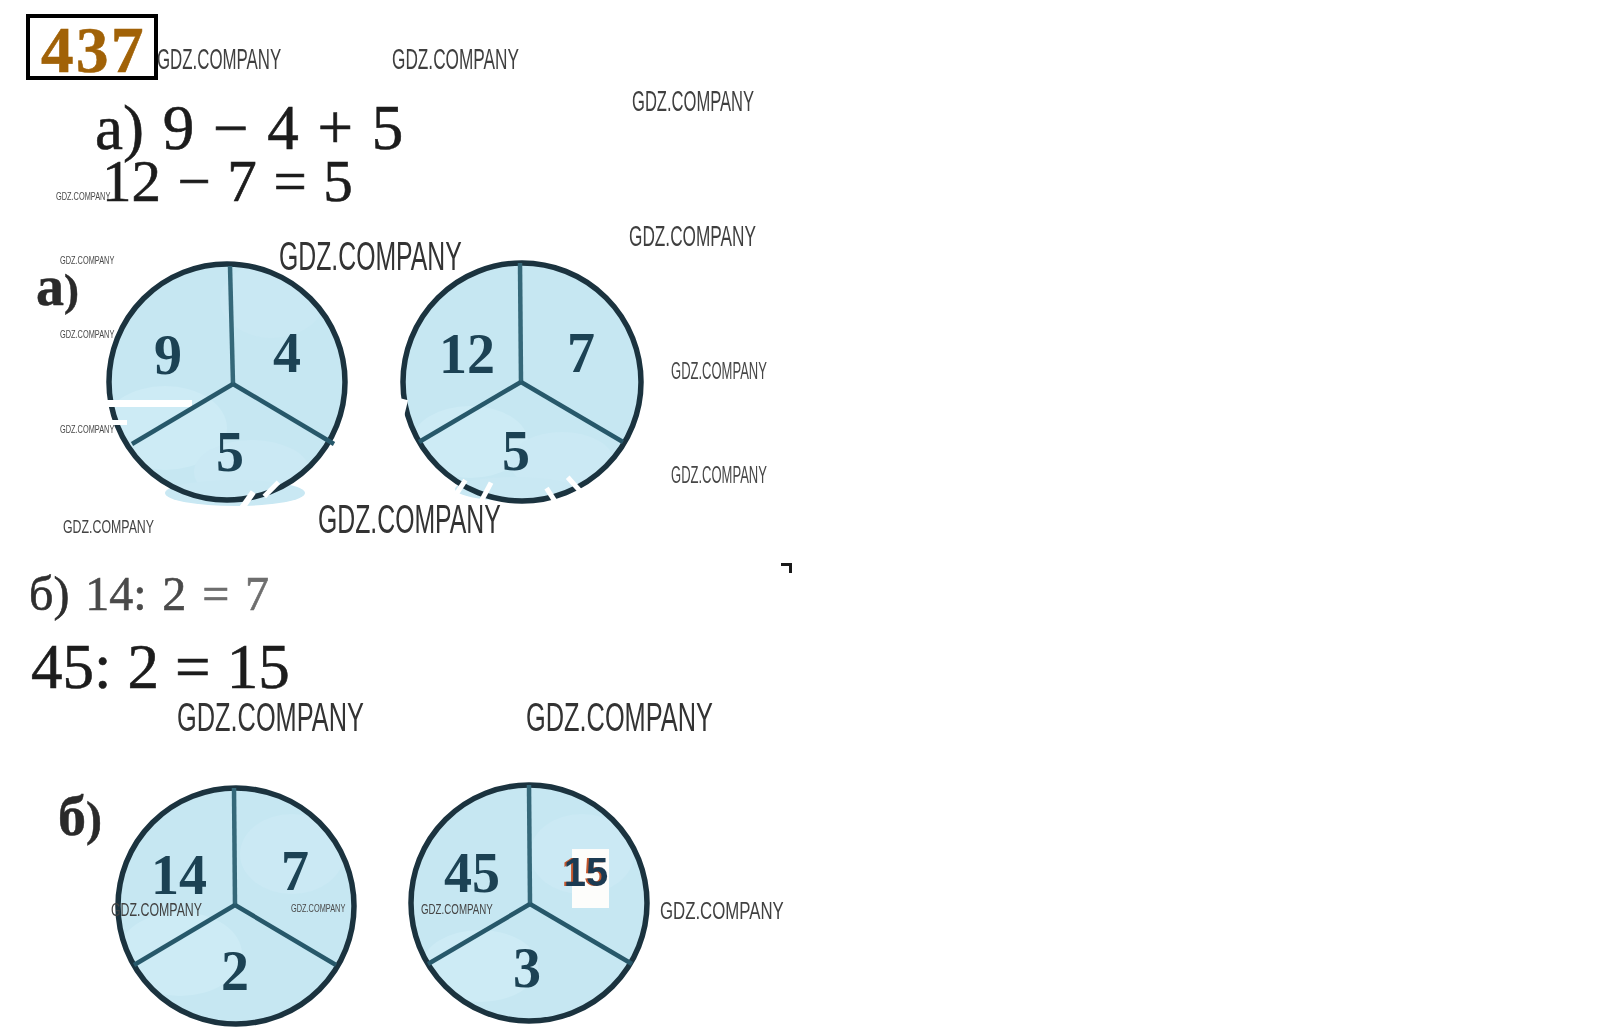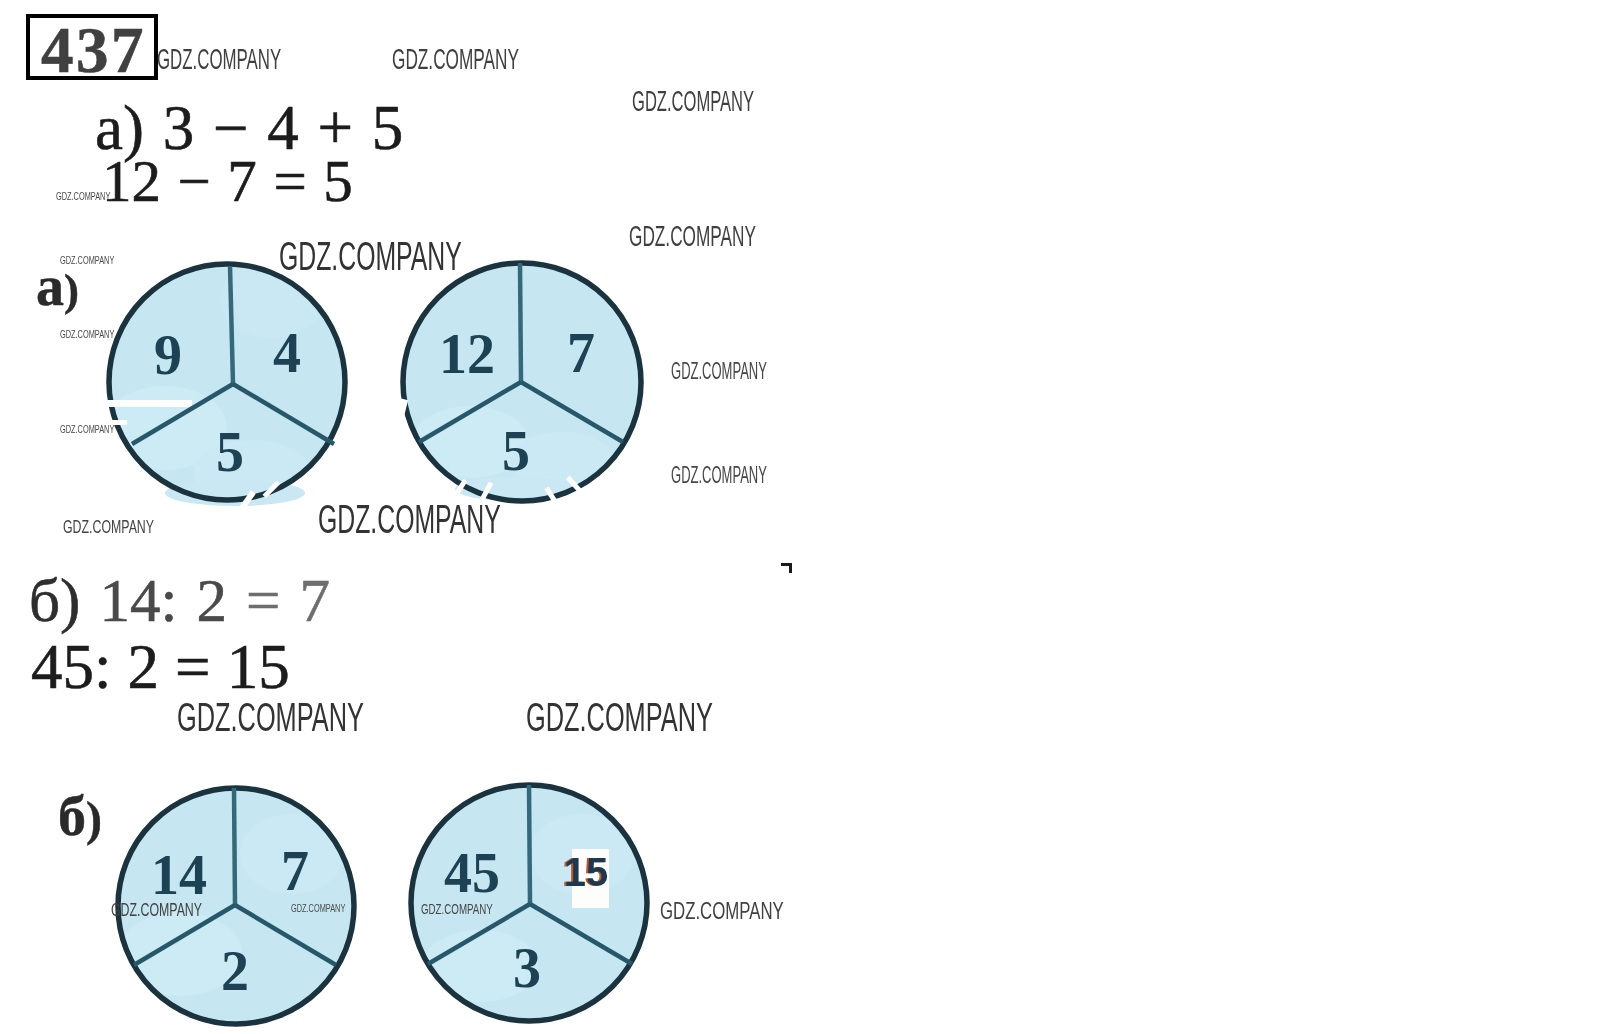--- a/index.html
+++ b/index.html
@@ -10,21 +10,21 @@
   .math{position:absolute;white-space:nowrap;font-family:"Liberation Serif", serif;
         color:#1c1c1c;line-height:1;z-index:4;-webkit-text-stroke:0.6px currentColor;}
   .lbl{position:absolute;white-space:nowrap;font-family:"Liberation Serif", serif;
        font-weight:bold;color:#2a2a2a;line-height:1;z-index:4;-webkit-text-stroke:0.5px currentColor;}
 </style>
 </head>
 <body>
 
 <div style="position:absolute;left:26px;top:14px;width:124px;height:58px;background:#fff;border:4px solid #000;"></div>
 
-<div class="math" style="left:41px;top:18px;font-size:65px;font-weight:bold;color:#404040;letter-spacing:2.5px;">437</div>
+<div class="math" style="left:41px;top:18px;font-size:65px;font-weight:bold;color:#a16207;letter-spacing:2.5px;">437</div>
 
 <div class="wm" style="left:157px;top:45px;font-size:29px;transform:scaleX(0.581);">GDZ.COMPANY</div>
 
 <div class="wm" style="left:392px;top:45px;font-size:29px;transform:scaleX(0.594);">GDZ.COMPANY</div>
 
 <div class="wm" style="left:632px;top:87px;font-size:29px;transform:scaleX(0.571);">GDZ.COMPANY</div>
 
 <div class="wm" style="left:56px;top:191px;font-size:11px;transform:scaleX(0.67);color:#4a4a4a;">GDZ.COMPANY</div>
 
 <div class="wm" style="left:629px;top:222px;font-size:29px;transform:scaleX(0.594);">GDZ.COMPANY</div>
@@ -38,21 +38,21 @@
 <div class="wm" style="left:671px;top:360px;font-size:23px;transform:scaleX(0.566);color:#474747;">GDZ.COMPANY</div>
 
 <div class="wm" style="left:60px;top:424px;font-size:11px;transform:scaleX(0.67);color:#4a4a4a;">GDZ.COMPANY</div>
 
 <div class="wm" style="left:671px;top:464px;font-size:23px;transform:scaleX(0.566);color:#474747;">GDZ.COMPANY</div>
 
 <div class="wm" style="left:63px;top:517px;font-size:19px;transform:scaleX(0.65);color:#434343;">GDZ.COMPANY</div>
 
 <div class="wm" style="left:318px;top:499px;font-size:40px;transform:scaleX(0.62);color:#333;">GDZ.COMPANY</div>
 
-<div class="math" style="left:95px;top:97px;font-size:63px;word-spacing:3px;">а) 3 − 4 + 5</div>
+<div class="math" style="left:95px;top:97px;font-size:63px;word-spacing:3px;">а) 9 − 4 + 5</div>
 
 <div class="math" style="left:102px;top:152px;font-size:59px;word-spacing:1.8px;">12 − 7 = 5</div>
 
 <div class="lbl" style="left:36px;top:258px;font-size:56px;"><span>а</span><span style="font-size:45px;">)</span></div>
 
 <svg width="800" height="560" viewBox="0 0 800 560" style="position:absolute;left:0;top:0;">
   <defs>
       <clipPath id="ca1">
         <circle cx="227" cy="382" r="119"></circle>
       </clipPath>
@@ -115,21 +115,21 @@
 
   <text x="467" y="373" font-family="Liberation Serif" font-size="56" font-weight="bold" fill="#1c4254" text-anchor="middle">12</text>
 
   <text x="581" y="372" font-family="Liberation Serif" font-size="56" font-weight="bold" fill="#1c4254" text-anchor="middle">7</text>
 
   <text x="516" y="470" font-family="Liberation Serif" font-size="56" font-weight="bold" fill="#1c4254" text-anchor="middle">5</text>
 </svg>
 
 <div style="position:absolute;left:781px;top:563px;width:8px;height:7px;border-top:3px solid #1a1a1a;border-right:3px solid #1a1a1a;"></div>
 
-<div class="math" style="left:29px;top:570px;font-size:61px;word-spacing:3.8px;"><span style="color:#2e2e2e;">б) </span><span style="color:#4a4a4a;">14: 2 </span><span style="color:#6e6e6e;">= 7</span></div>
+<div class="math" style="left:29px;top:570px;font-size:48px;word-spacing:3.8px;"><span style="color:#2e2e2e;">б) </span><span style="color:#4a4a4a;">14: 2 </span><span style="color:#6e6e6e;">= 7</span></div>
 
 <div class="math" style="left:31px;top:636px;font-size:63px;word-spacing:0.3px;">45: 2 = 15</div>
 
 <div class="wm" style="left:177px;top:697px;font-size:40px;transform:scaleX(0.634);color:#333;">GDZ.COMPANY</div>
 
 <div class="wm" style="left:526px;top:697px;font-size:40px;transform:scaleX(0.634);color:#333;">GDZ.COMPANY</div>
 
 <div class="lbl" style="left:58px;top:788px;font-size:56px;"><span>б</span><span style="font-size:48px;">)</span></div>
 
 <svg width="800" height="480" viewBox="0 0 800 480" style="position:absolute;left:0;top:554px;">

